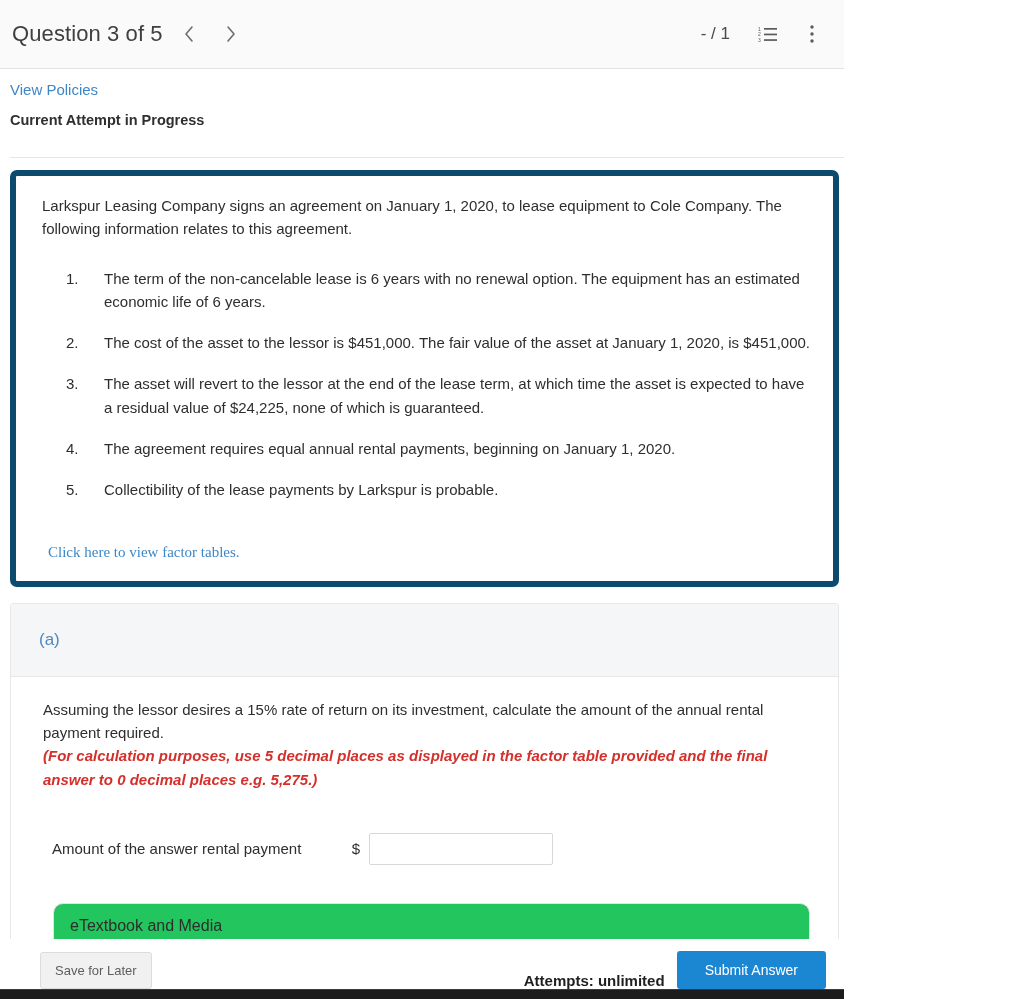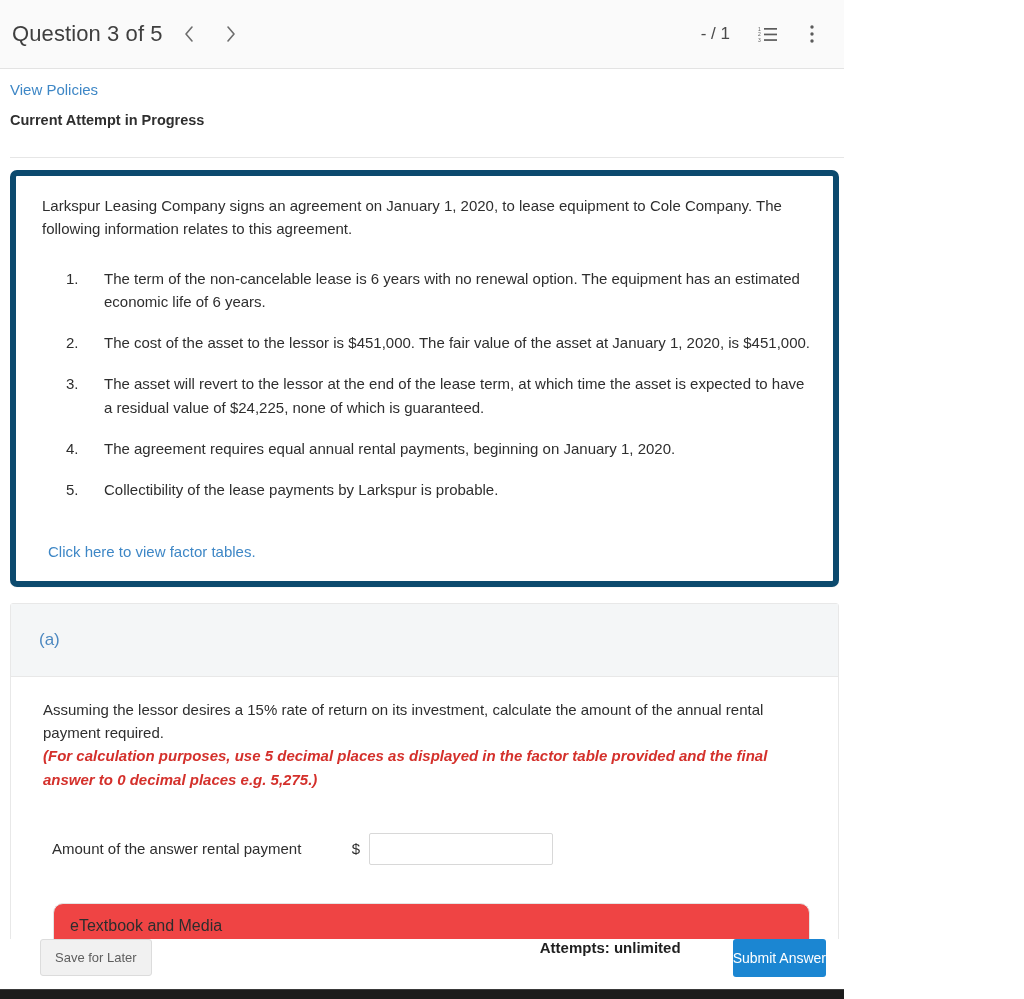--- a/index.html
+++ b/index.html
@@ -120,20 +120,21 @@
     color: #2e2e2e;
   }
   .factor-link-wrap {
     margin: 42px 0 0 16px;
   }
   .factor-link {
     font-size: 15px;
     color: #3e87c6;
     text-decoration: none;
     cursor: pointer;
+    font-family: Liberation Serif, serif;
   }
 
   
   .part-card {
     margin: 16px 5px 0 10px;
     border: 1px solid #e8e8e8;
     border-radius: 3px;
     background: #ffffff;
     box-shadow: 0 1px 1px rgba(0,0,0,0.03);
   }
@@ -191,41 +192,40 @@
     padding: 0 7px;
     outline: none;
   }
 
   
   .res-panels {
     margin-top: 38px;
     padding: 0 2px 0 10px;
   }
   .res-panel {
-    background: #ef4444;
+    background: #22c55e;
     border: 1px solid #e4e4e4;
     border-radius: 10px;
     padding: 13px 16px;
     font-size: 16px;
     color: #2d2d2d;
     cursor: pointer;
   }
   .res-panel + .res-panel { margin-top: 9px; }
 
   
   .footerbar {
     position: absolute;
     left: 0; right: 0;
     bottom: 10px;
     height: 50px;
     display: flex;
-    align-items: flex-start;
+    align-items: flex-end;
     padding: 0 18px 0 40px;
     background: #ffffff;
-    gap: 40px;
   }
   .save-btn {
     background: #f1f1f1;
     border: 1px solid #dcdcdc;
     border-radius: 3px;
     color: #5e5e5e;
     font-family: "Liberation Sans", sans-serif;
     font-size: 13px;
     padding: 10px 14px;
     cursor: pointer;
@@ -239,21 +239,21 @@
     margin-right: 12px;
     white-space: nowrap;
   }
   .submit-btn {
     background: #1b86d2;
     border: none;
     border-radius: 3px;
     color: #ffffff;
     font-family: "Liberation Sans", sans-serif;
     font-size: 14px;
-    padding: 11px 0;
+    padding: 11px 28px;
     cursor: pointer;
     white-space: nowrap;
   }
   .taskbar {
     position: absolute;
     left: 0; right: 0; bottom: 0;
     height: 10px;
     background: #1c1c1c;
     border-top: 1px solid #3a3a3a;
   }

